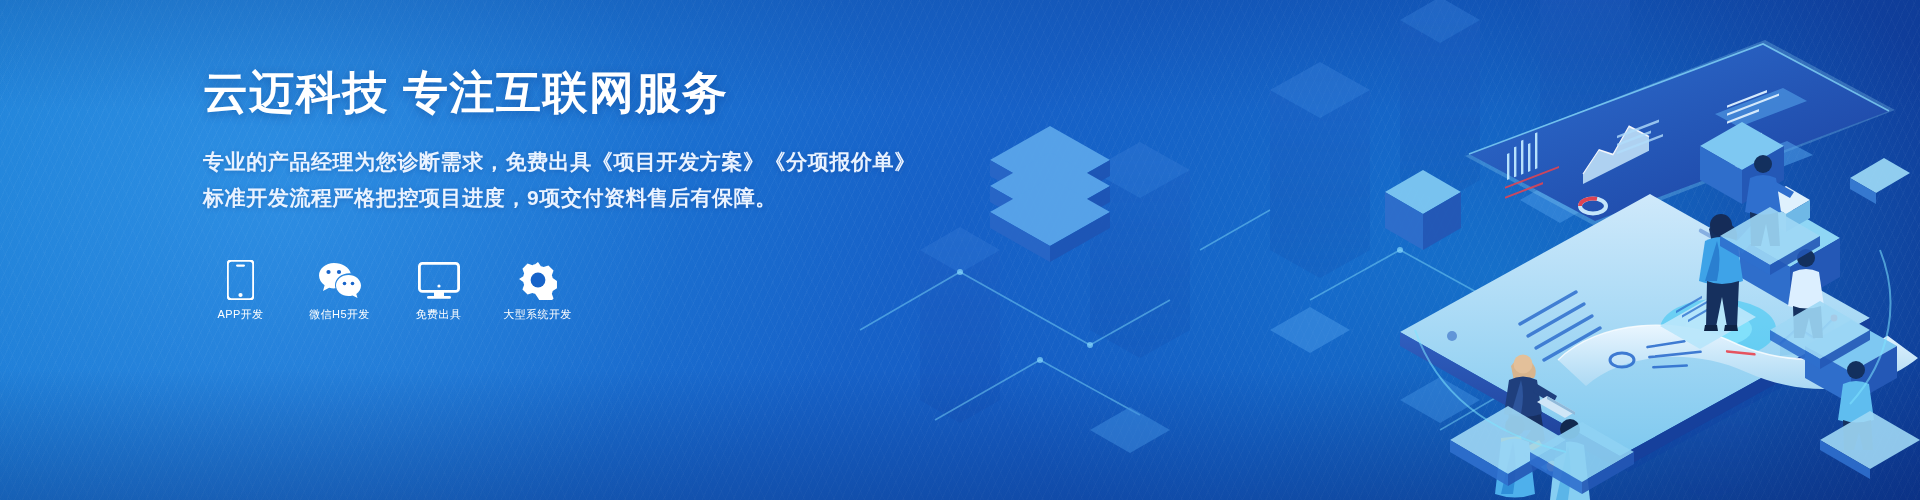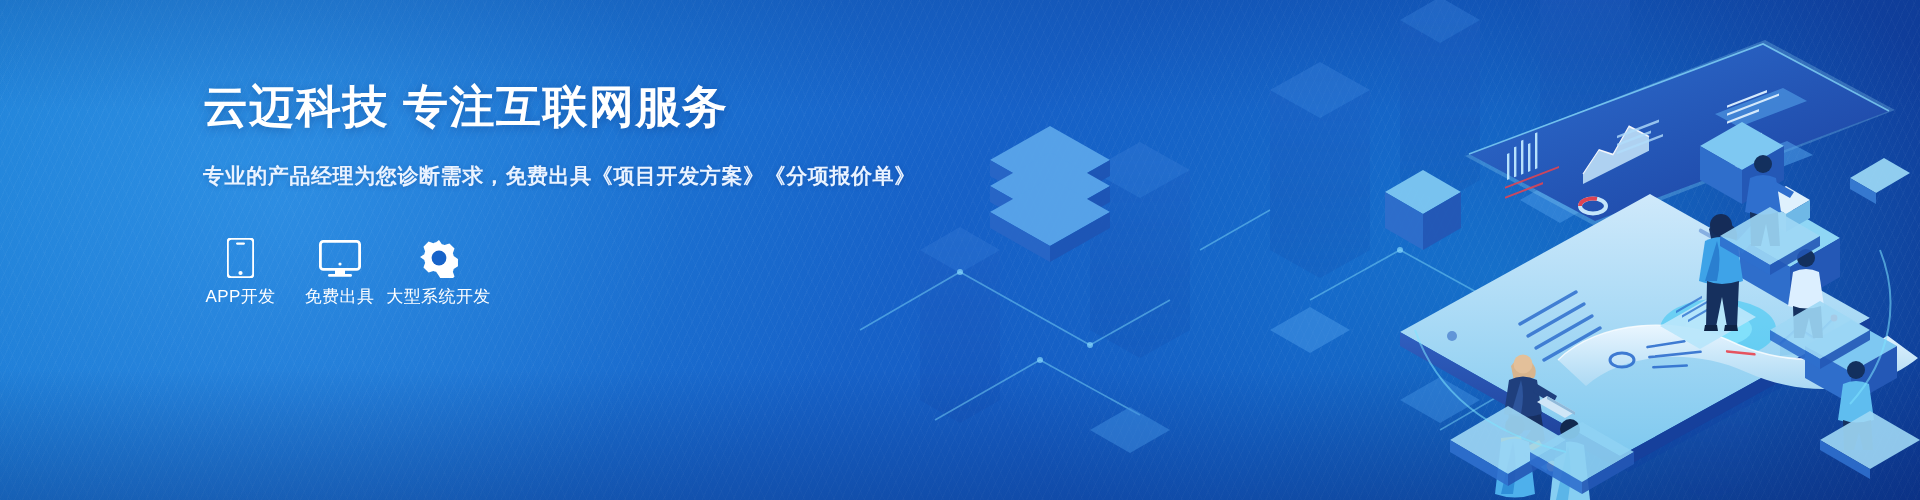--- a/index.html
+++ b/index.html
@@ -57,21 +57,21 @@
   .sub + .sub { margin-top:2px; }
 
   .services { display:flex; margin-top:43px; }
   .svc {
     width:75px; text-align:center; margin-right:24px;
     display:flex; flex-direction:column; align-items:center;
   }
   .svc:last-child { margin-right:0; }
   .svc .ic { height:42px; display:flex; align-items:flex-end; justify-content:center; }
   .svc .ic svg { display:block; fill:#ffffff; }
-  .svc .lbl { margin-top:7px; font-size:17px; color:#ffffff; white-space:nowrap; letter-spacing:0.4px; }
+  .svc .lbl { margin-top:7px; font-size:11px; color:#ffffff; white-space:nowrap; letter-spacing:0.4px; }
 
   
   .art { position:absolute; right:0; top:0; width:1080px; height:500px; z-index:10; }
   .art svg { display:block; }
 </style>
 </head>
 <body>
 
 <div class="banner">
 
@@ -392,35 +392,49 @@
         <path d="M1040 250 C1060 300 1052 358 1010 404"></path>
       </g>
     </svg>
   </div>
 
   <div class="content">
 
     <div class="title">云迈科技 专注互联网服务</div>
 
     <div class="sub">专业的产品经理为您诊断需求，免费出具《项目开发方案》《分项报价单》</div>
+    <div class="sub">标准开发流程严格把控项目进度，9项交付资料售后有保障。</div>
 
     <div class="services">
 
       <div class="svc">
         <span class="ic">
           <svg width="27" height="40" viewBox="0 0 27 40">
             <rect x="0.5" y="0.5" width="26" height="39" rx="4" fill="none" stroke="#fff" stroke-width="2.6"></rect>
             <rect x="9" y="4.5" width="9" height="2.2" rx="1.1" fill="#fff"></rect>
             <circle cx="13.5" cy="35" r="2.1" fill="#fff"></circle>
           </svg>
         </span>
         <span class="lbl">APP开发</span>
       </div>
 
 
+      <div class="svc">
+        <span class="ic">
+          <svg width="46" height="40" viewBox="0 0 46 40">
+            <path d="M17 3C8.7 3 2 8.6 2 15.5c0 3.9 2.2 7.4 5.6 9.7L6 31l6.2-3.2c1.5.4 3.1.6 4.8.6.5 0 1 0 1.5-.1-.3-1-.5-2-.5-3.1 0-6.6 6.4-11.9 14.3-11.9.5 0 1 0 1.5.1C32.3 7.4 25.4 3 17 3z" fill="#fff"></path>
+            <circle cx="11.5" cy="12" r="2.1" fill="#1763c9"></circle>
+            <circle cx="22" cy="12" r="2.1" fill="#1763c9"></circle>
+            <path d="M44 25.5C44 19.7 38.4 15 31.5 15S19 19.7 19 25.5 24.6 36 31.5 36c1.4 0 2.8-.2 4.1-.6L40.5 38l-1.2-4.1c2.9-1.9 4.7-4.9 4.7-8.4z" fill="#fff"></path>
+            <circle cx="27.5" cy="23.5" r="1.8" fill="#1763c9"></circle>
+            <circle cx="35.5" cy="23.5" r="1.8" fill="#1763c9"></circle>
+          </svg>
+        </span>
+        <span class="lbl">微信H5开发</span>
+      </div>
 
       <div class="svc">
         <span class="ic">
           <svg width="42" height="38" viewBox="0 0 42 38">
             <rect x="1.4" y="1.4" width="39.2" height="28" rx="3" fill="none" stroke="#fff" stroke-width="2.8"></rect>
             <circle cx="21" cy="24" r="1.6" fill="#fff"></circle>
             <rect x="16" y="30" width="10" height="4" fill="#fff"></rect>
             <rect x="9" y="34" width="24" height="2.8" rx="1.4" fill="#fff"></rect>
           </svg>
         </span>

